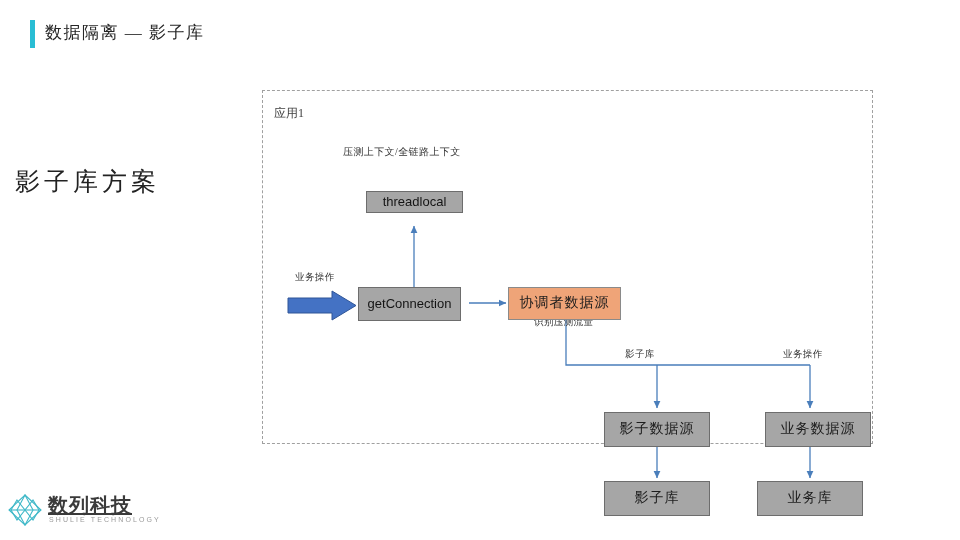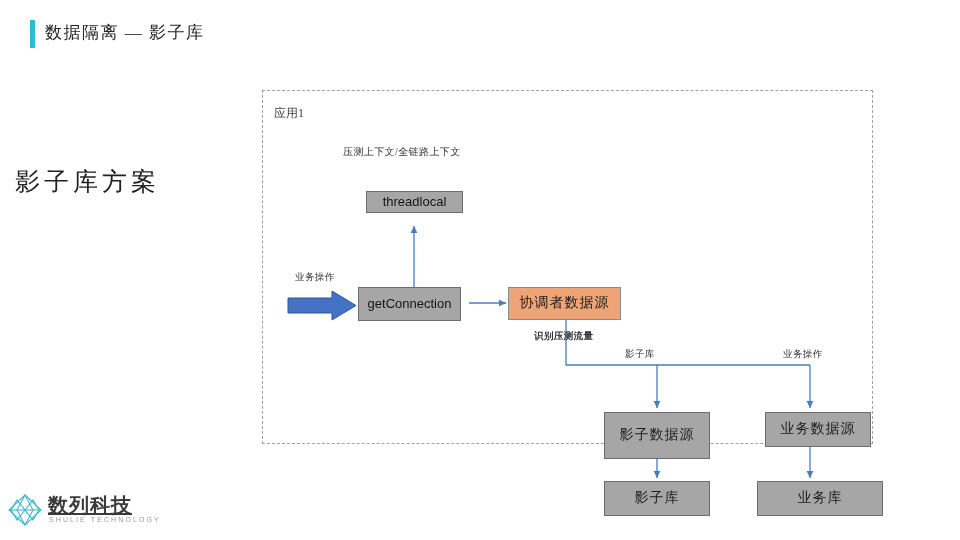--- a/index.html
+++ b/index.html
@@ -211,46 +211,46 @@
 
       <path d="M657,447 L657,478" stroke="#4a7ebb" stroke-width="1.3" fill="none" marker-end="url(#ah)"></path>
 
       <path d="M810,447 L810,478" stroke="#4a7ebb" stroke-width="1.3" fill="none" marker-end="url(#ah)"></path>
 
       <path d="M288,298 L332,298 L332,291 L356,305.5 L332,320 L332,313 L288,313 Z" fill="#4472c4" stroke="#2f5597" stroke-width="1"></path>
     </svg>
 
     <div class="ann ann-big" style="left:343px; top:145px;">压测上下文/全链路上下文</div>
     <div class="ann" style="left:295px; top:271px;">业务操作</div>
-    <div class="ann" style="left:534px; top:330px;font-weight:bold;">识别压测流量</div>
+    <div class="ann" style="left:534px; top:316px;">识别压测流量</div>
     <div class="ann" style="left:625px; top:348px;">影子库</div>
     <div class="ann" style="left:783px; top:348px;">业务操作</div>
 
     <div class="node node-gray node-en" style="left:366px; top:191px; width:97px; height:22px;">
       <span>threadlocal</span>
     </div>
 
     <div class="node node-gray node-en" style="left:358px; top:287px; width:103px; height:34px; padding:0 6px;">
       <span>getConnection</span>
     </div>
 
     <div class="node node-orange node-cn" style="left:508px; top:287px; width:113px; height:33px;">
       <span>协调者数据源</span>
     </div>
 
-    <div class="node node-gray node-cn" style="left:604px; top:412px; width:106px; height:47px;">
+    <div class="node node-gray node-cn" style="left:604px; top:412px; width:106px; height:35px;">
       <span>影子数据源</span>
     </div>
 
     <div class="node node-gray node-cn" style="left:757px; top:412px; width:106px; height:35px;margin-left:8px;">
       <span>业务数据源</span>
     </div>
 
     <div class="node node-gray node-cn" style="left:604px; top:481px; width:106px; height:35px;">
       <span>影子库</span>
     </div>
 
-    <div class="node node-gray node-cn" style="left:757px; top:481px; width:126px; height:35px;">
+    <div class="node node-gray node-cn" style="left:757px; top:481px; width:106px; height:35px;">
       <span>业务库</span>
     </div>
 
   </div>
 </div>
 
 </body></html>

